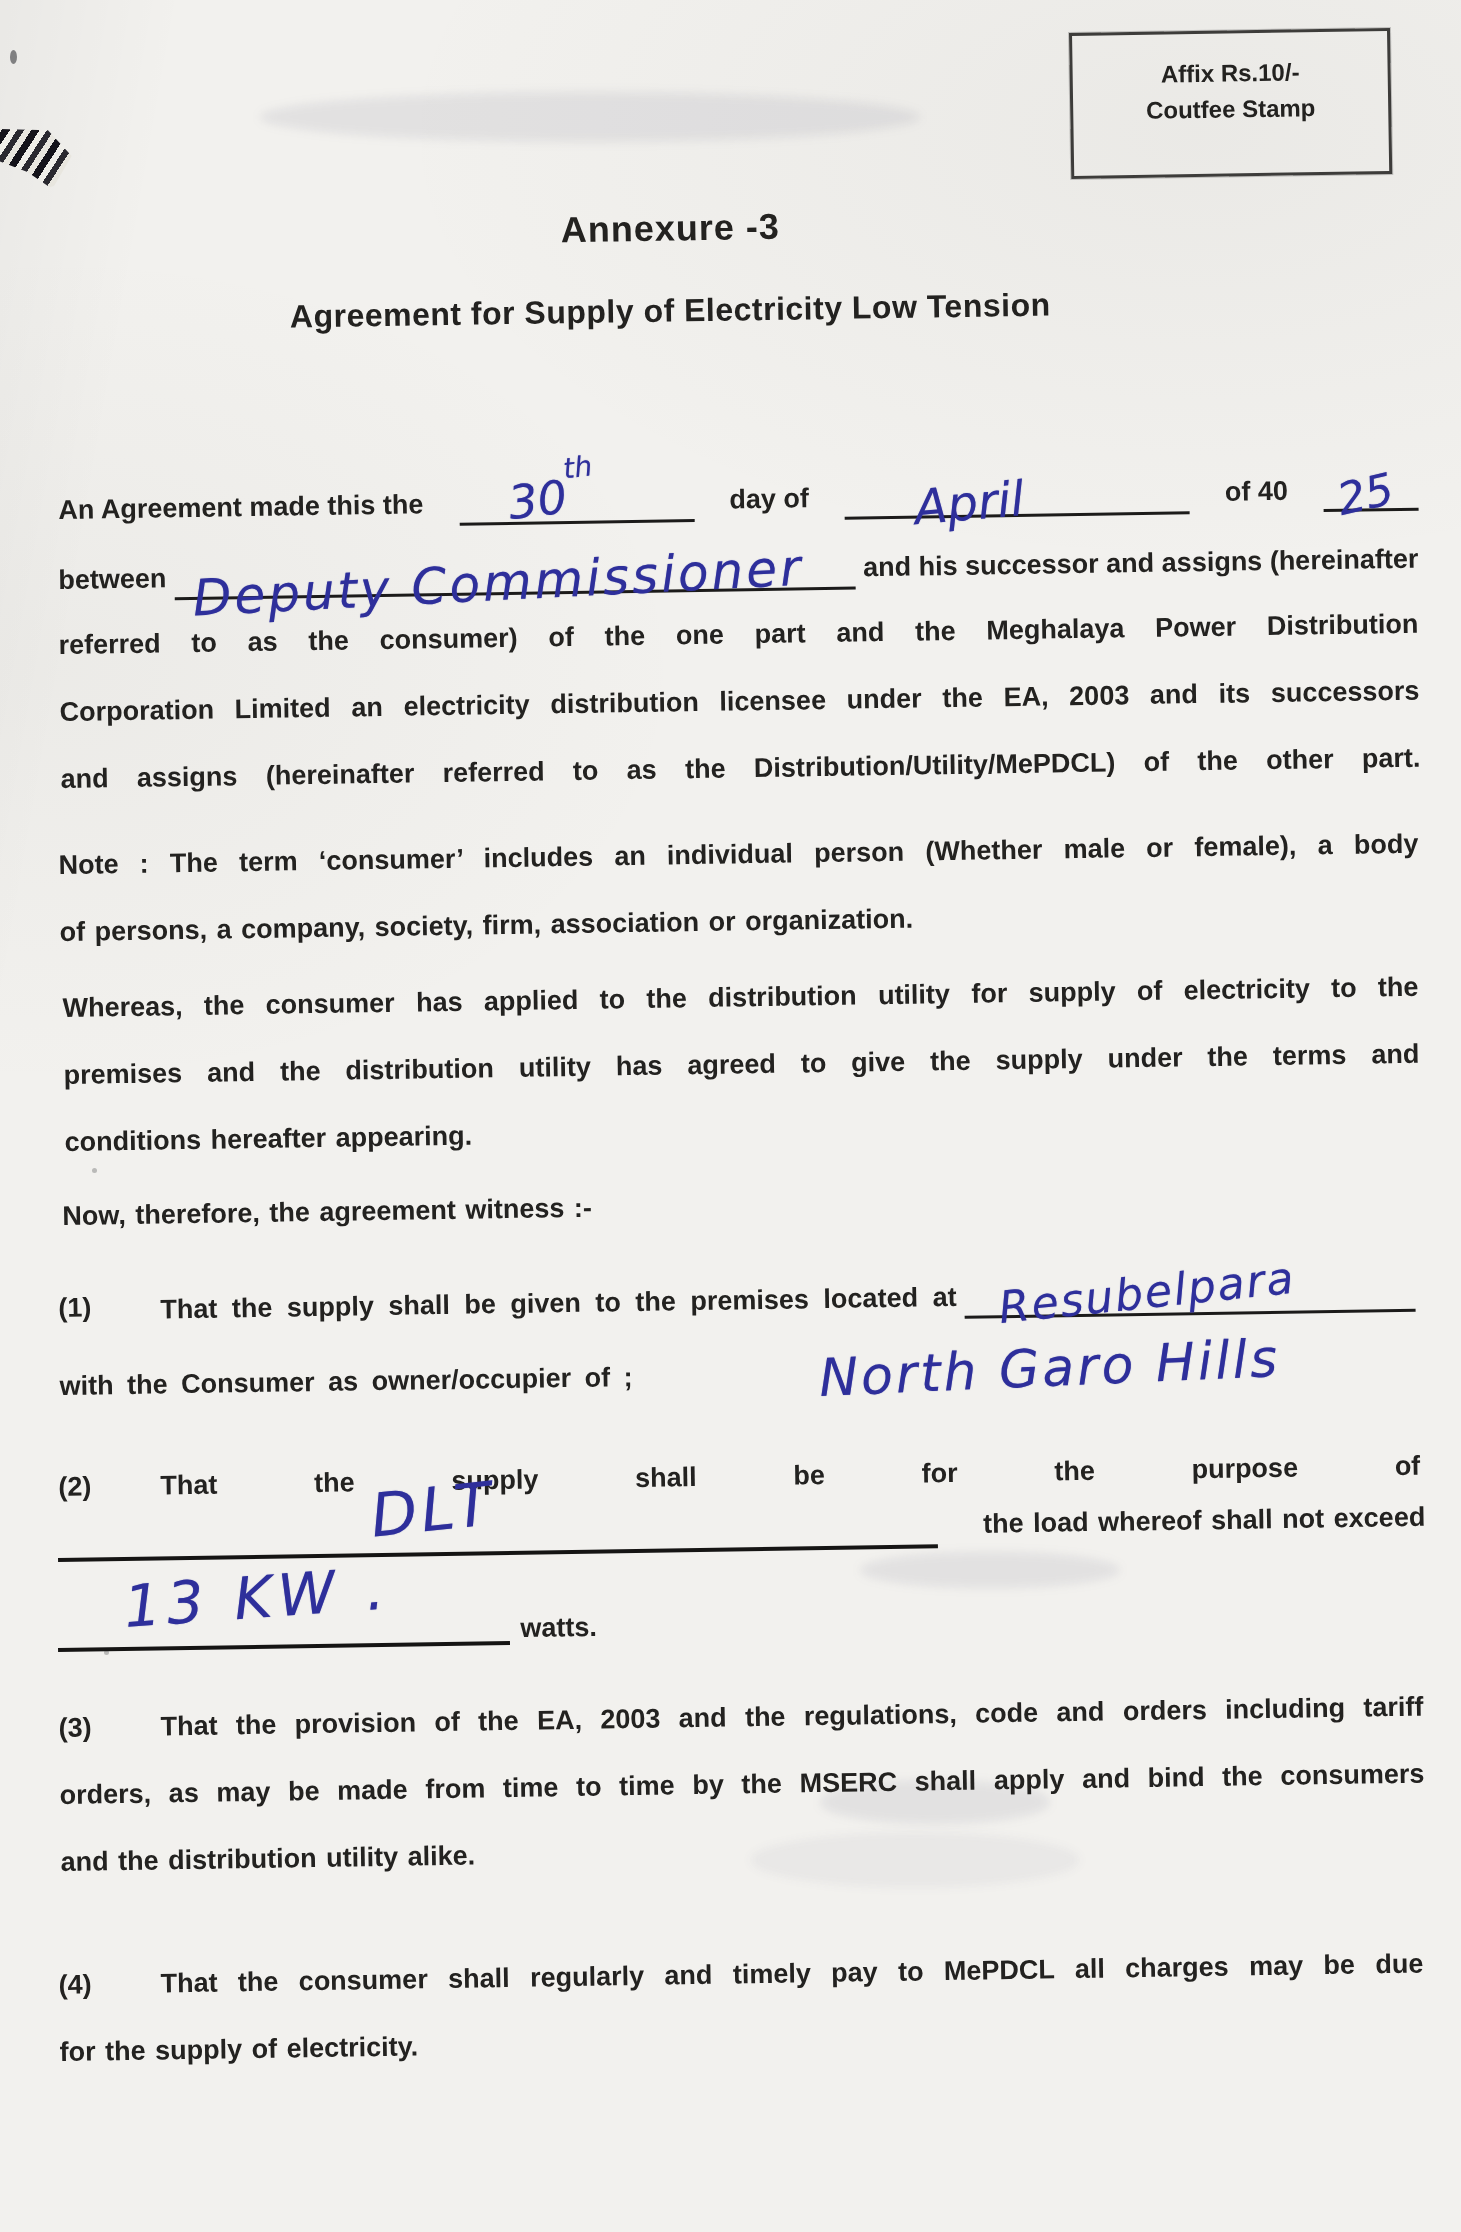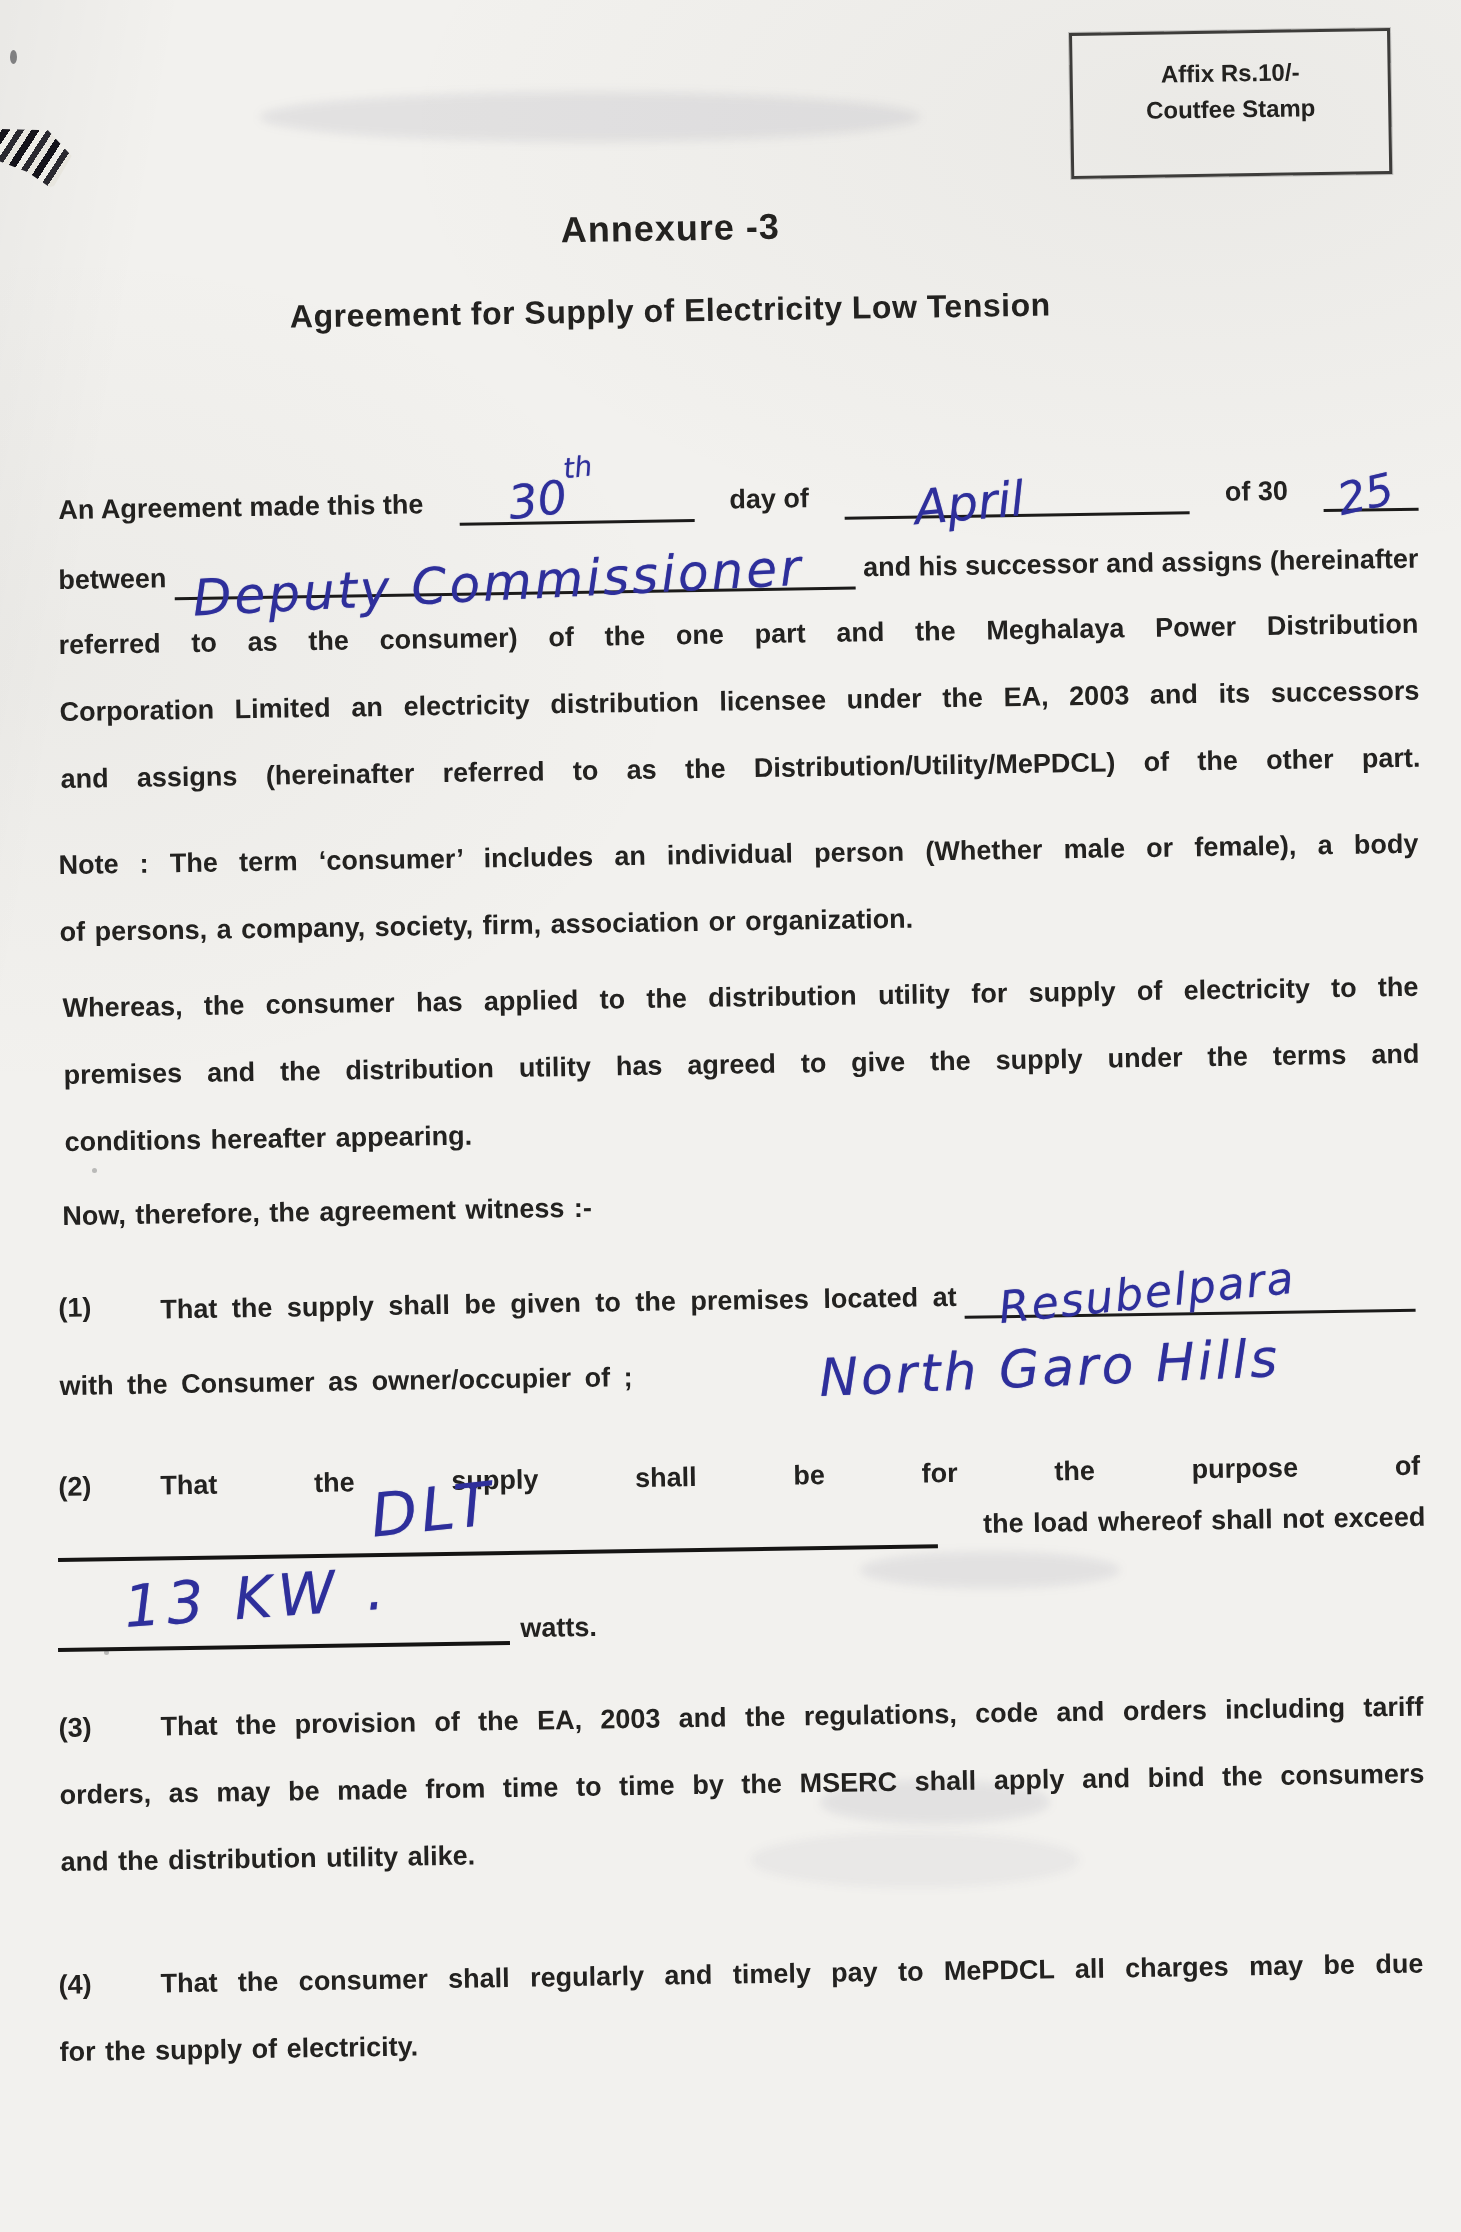--- a/index.html
+++ b/index.html
@@ -97,21 +97,21 @@
 
   <div class="blk oline" style="left:58px; top:482px; width:1360px;">
     <span class="pt">An Agreement made this the</span>
     <span class="blank b1">
       <span class="hw hw-day"><span>30</span><span class="sup">th</span></span>
     </span>
     <span class="pt">day of</span>
     <span class="blank b2">
       <span class="hw hw-month">April</span>
     </span>
-    <span class="pt">of 30</span>
+    <span class="pt">of 40</span>
     <span class="blank b3">
       <span class="hw hw-year">25</span>
     </span>
   </div>
 
   <div class="blk oline" style="left:58px; top:552px; width:1360px;">
     <span class="pt">between</span>
     <span class="blank bgrow">
       <span class="hw hw-party">Deputy Commissioner</span>
     </span>

